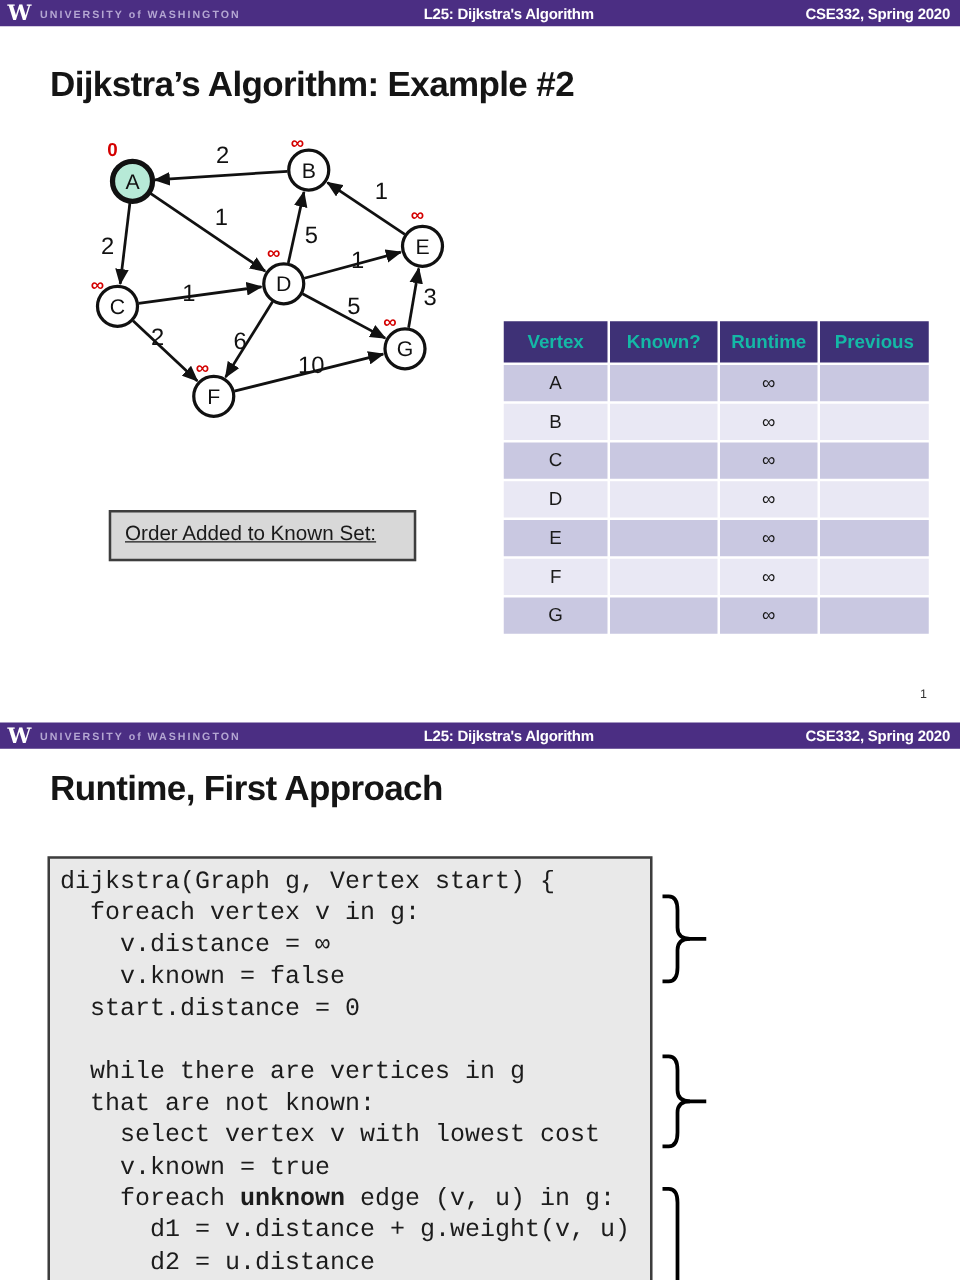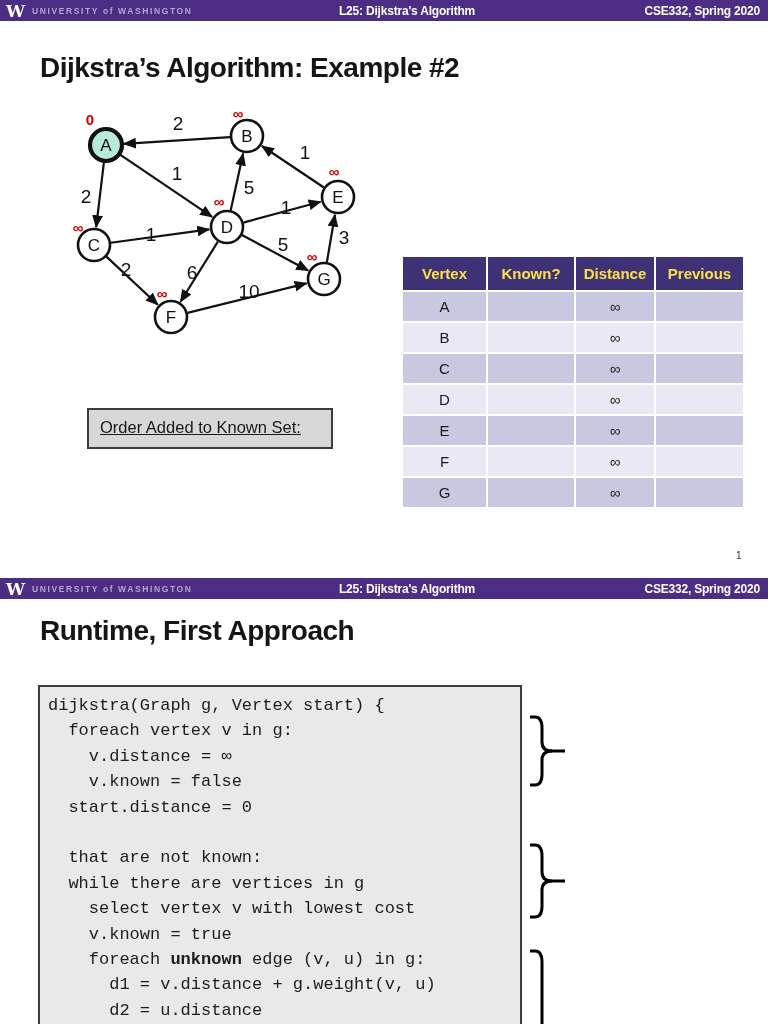--- a/index.html
+++ b/index.html
@@ -28,34 +28,34 @@
 
   
   .order-box{position:absolute;left:87px;top:408px;width:246px;height:41px;
              background:#d8d8d8;border:2px solid #3d3d3d;box-sizing:border-box;
              padding:8px 0 0 11px;}
   .order-box span{font-size:16.5px;color:#1a1a1a;text-decoration:underline;}
 
   
   .ktable{position:absolute;left:403px;top:257px;display:grid;
           grid-template-columns:83px 86px 78px 87px;gap:2px;background:#ffffff;}
-  .ktable .th{background:#3e3176;color:#fde047;font-weight:bold;font-size:15px;
+  .ktable .th{background:#3e3176;color:#14b8a6;font-weight:bold;font-size:15px;
               height:33px;display:flex;align-items:center;justify-content:center;}
   .ktable .td{height:29px;display:flex;align-items:center;justify-content:center;
               font-size:15px;color:#1a1a1a;}
   .ktable .row-dark{background:#c9c8e1;}
   .ktable .row-light{background:#e9e8f4;}
 
   .pagenum{position:absolute;left:736px;top:550px;font-size:10px;color:#333;}
 
   
   .code-box{position:absolute;left:38px;top:685px;width:484px;height:352px;
             background:#e9e9e9;border:2px solid #3d3d3d;box-sizing:border-box;
             padding:6px 0 0 8px;overflow:hidden;}
-  .code-line{font-family:"Liberation Mono",monospace;font-size:17px;
+  .code-line{font-family:"Liberation Mono",monospace;font-size:20px;
              line-height:25.4px;color:#1c1c1c;white-space:pre;}
   .code-em{font-weight:bold;}
 
   .brace{position:absolute;}
 </style>
 </head>
 <body>
 
 <div class="page">
 
@@ -127,21 +127,21 @@
       </g>
   </svg>
 
   <div class="order-box">
     <span>Order Added to Known Set:</span>
   </div>
 
   <div class="ktable" id="ktable">
       <div class="th">Vertex</div>
       <div class="th">Known?</div>
-      <div class="th">Distance</div>
+      <div class="th">Runtime</div>
       <div class="th">Previous</div>
       <div class="td row-dark">A</div>
       <div class="td row-dark"></div>
       <div class="td row-dark">∞</div>
       <div class="td row-dark"></div>
       <div class="td row-light">B</div>
       <div class="td row-light"></div>
       <div class="td row-light">∞</div>
       <div class="td row-light"></div>
       <div class="td row-dark">C</div>
@@ -179,22 +179,22 @@
 
   <div class="slide-title" style="top:615px;">Runtime, First Approach</div>
 
   <div class="code-box" id="code-box">
       <div class="code-line">dijkstra(Graph g, Vertex start) {</div>
       <div class="code-line">  foreach vertex v in g:</div>
       <div class="code-line">    v.distance = ∞</div>
       <div class="code-line">    v.known = false</div>
       <div class="code-line">  start.distance = 0</div>
       <div class="code-line">&nbsp;</div>
+      <div class="code-line">  while there are vertices in g</div>
       <div class="code-line">  that are not known:</div>
-      <div class="code-line">  while there are vertices in g</div>
       <div class="code-line">    select vertex v with lowest cost</div>
       <div class="code-line">    v.known = true</div>
       <div class="code-line"><span>    foreach </span><span class="code-em">unknown</span><span> edge (v, u) in g:</span></div>
       <div class="code-line">      d1 = v.distance + g.weight(v, u)</div>
       <div class="code-line">      d2 = u.distance</div>
       <div class="code-line">      if (d1 &lt; d2)</div>
     </div>
 
   <svg class="brace" style="left:527px;top:714px;" width="40" height="74" viewBox="0 0 40 74">
     <path d="M3 3 H8 Q15 3 15 14 V28 Q15 37 25 37 H38" fill="none" stroke="#000" stroke-width="3"></path>

